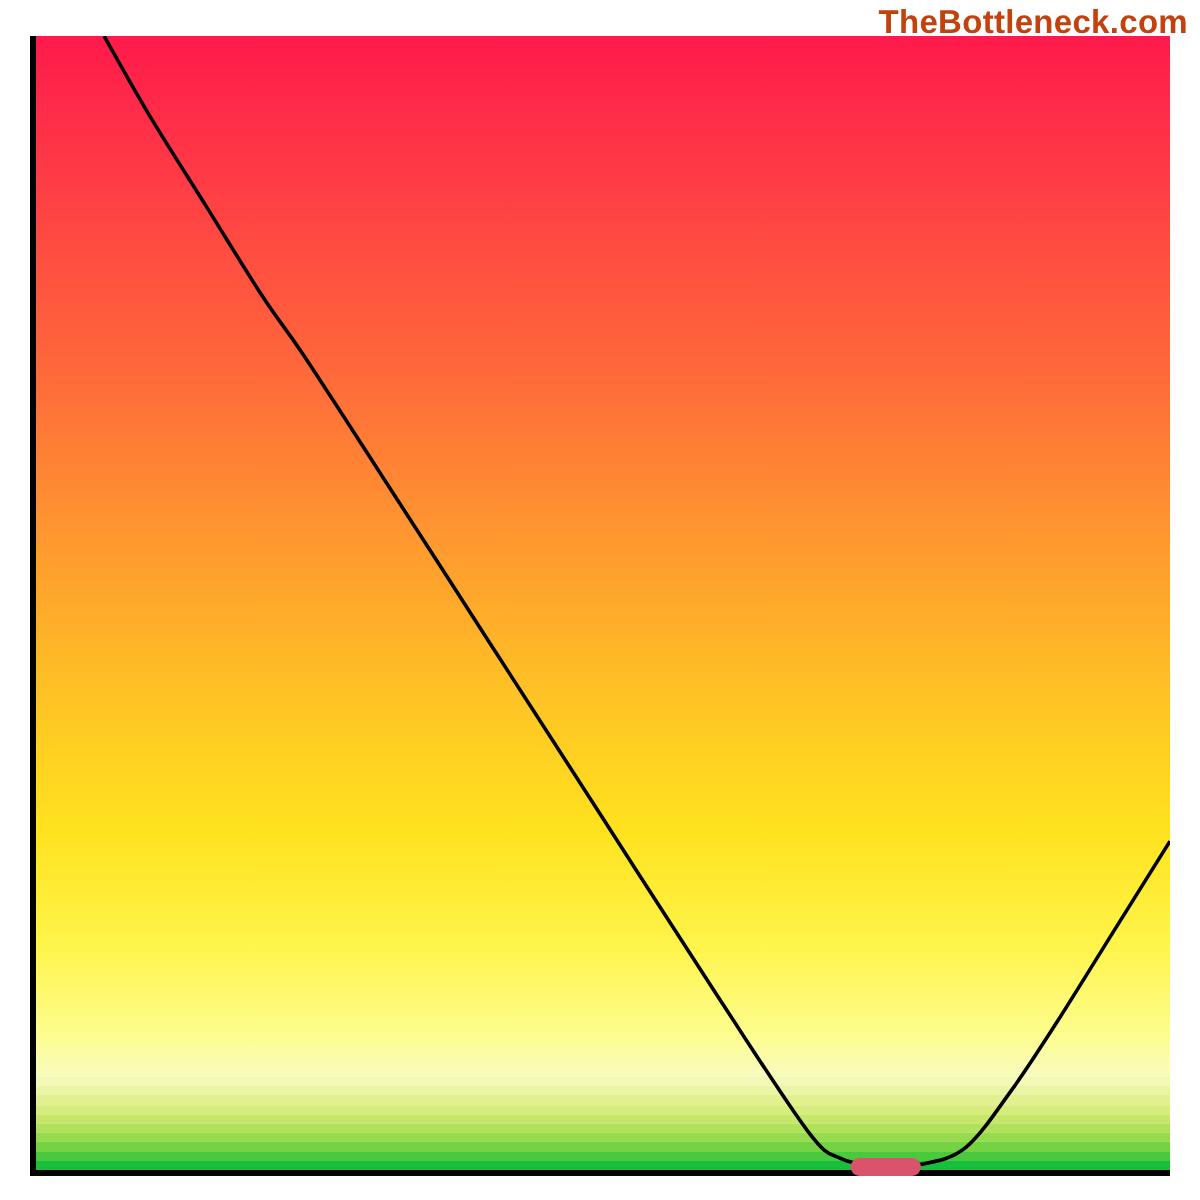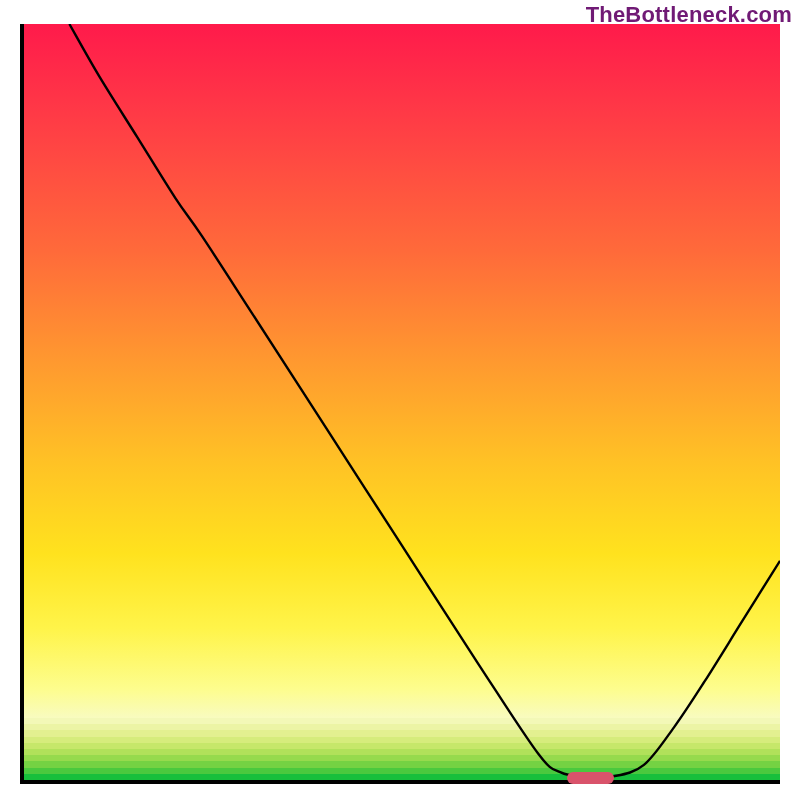--- a/index.html
+++ b/index.html
@@ -9,21 +9,21 @@
     width: 800px;
     height: 800px;
   }
   .watermark {
     position: absolute;
     top: 2px;
     right: 8px;
     font-family: Arial, sans-serif;
     font-size: 22px;
     font-weight: bold;
-    color: #701a75;
+    color: #c2410c;
     letter-spacing: 0.2px;
   }
   .plot {
     position: absolute;
     left: 20px;
     top: 24px;
     width: 760px;
     height: 760px;
     border-left: 4px solid #000;
     border-bottom: 4px solid #000;

